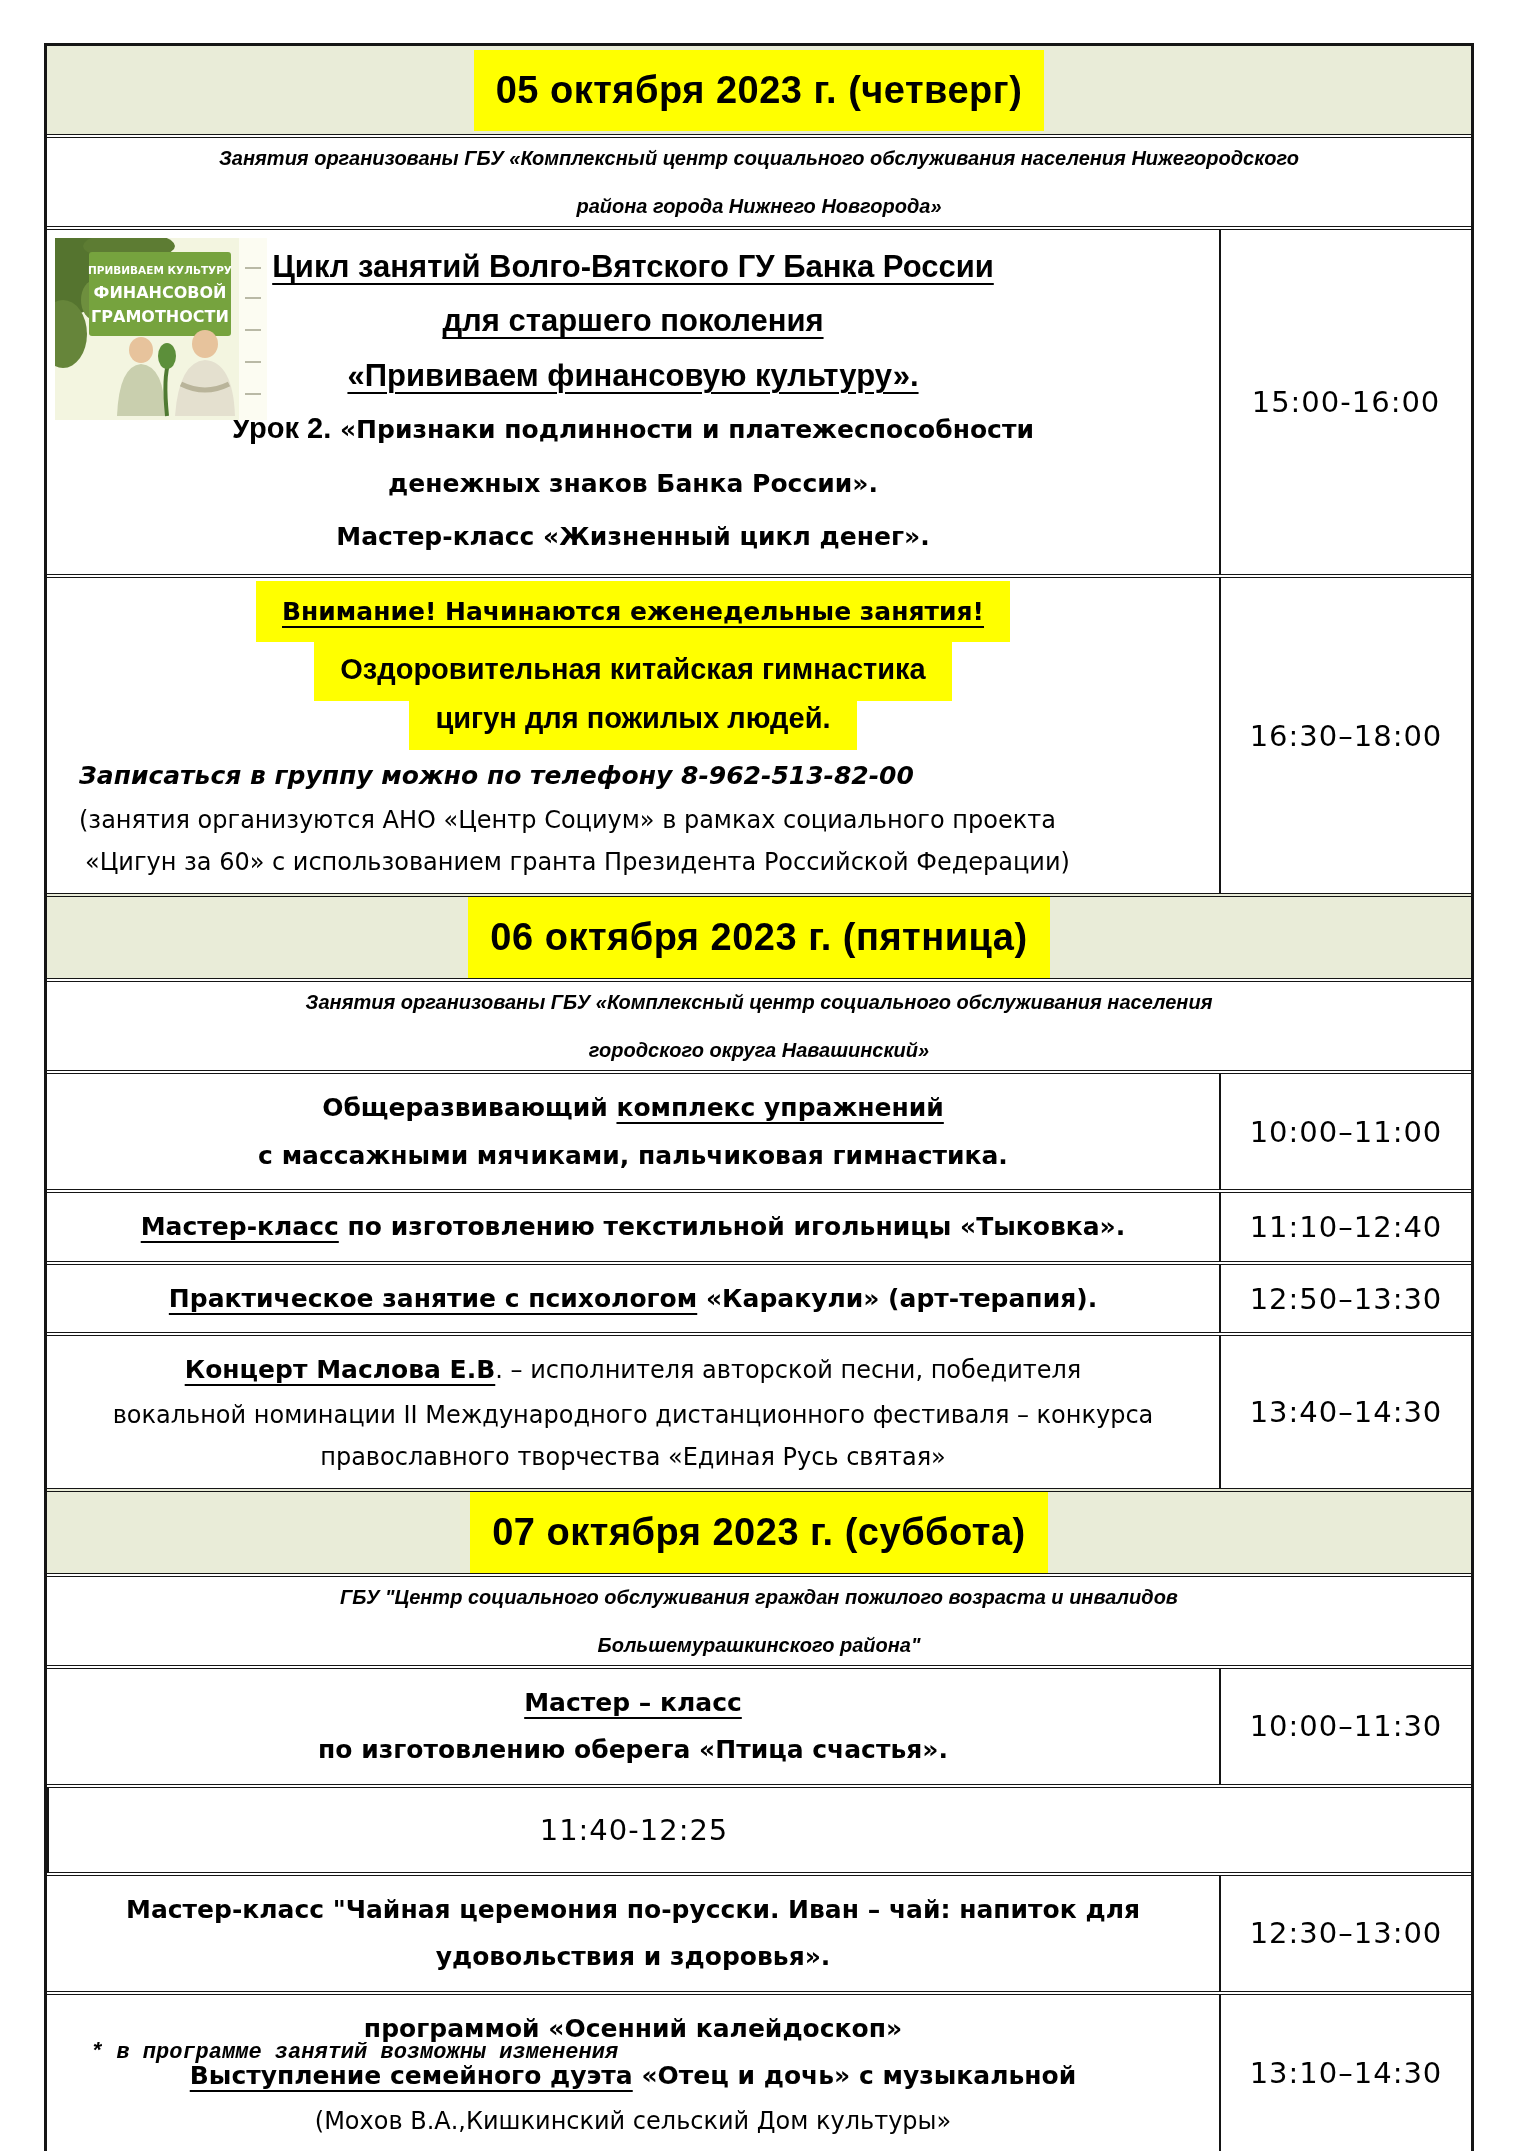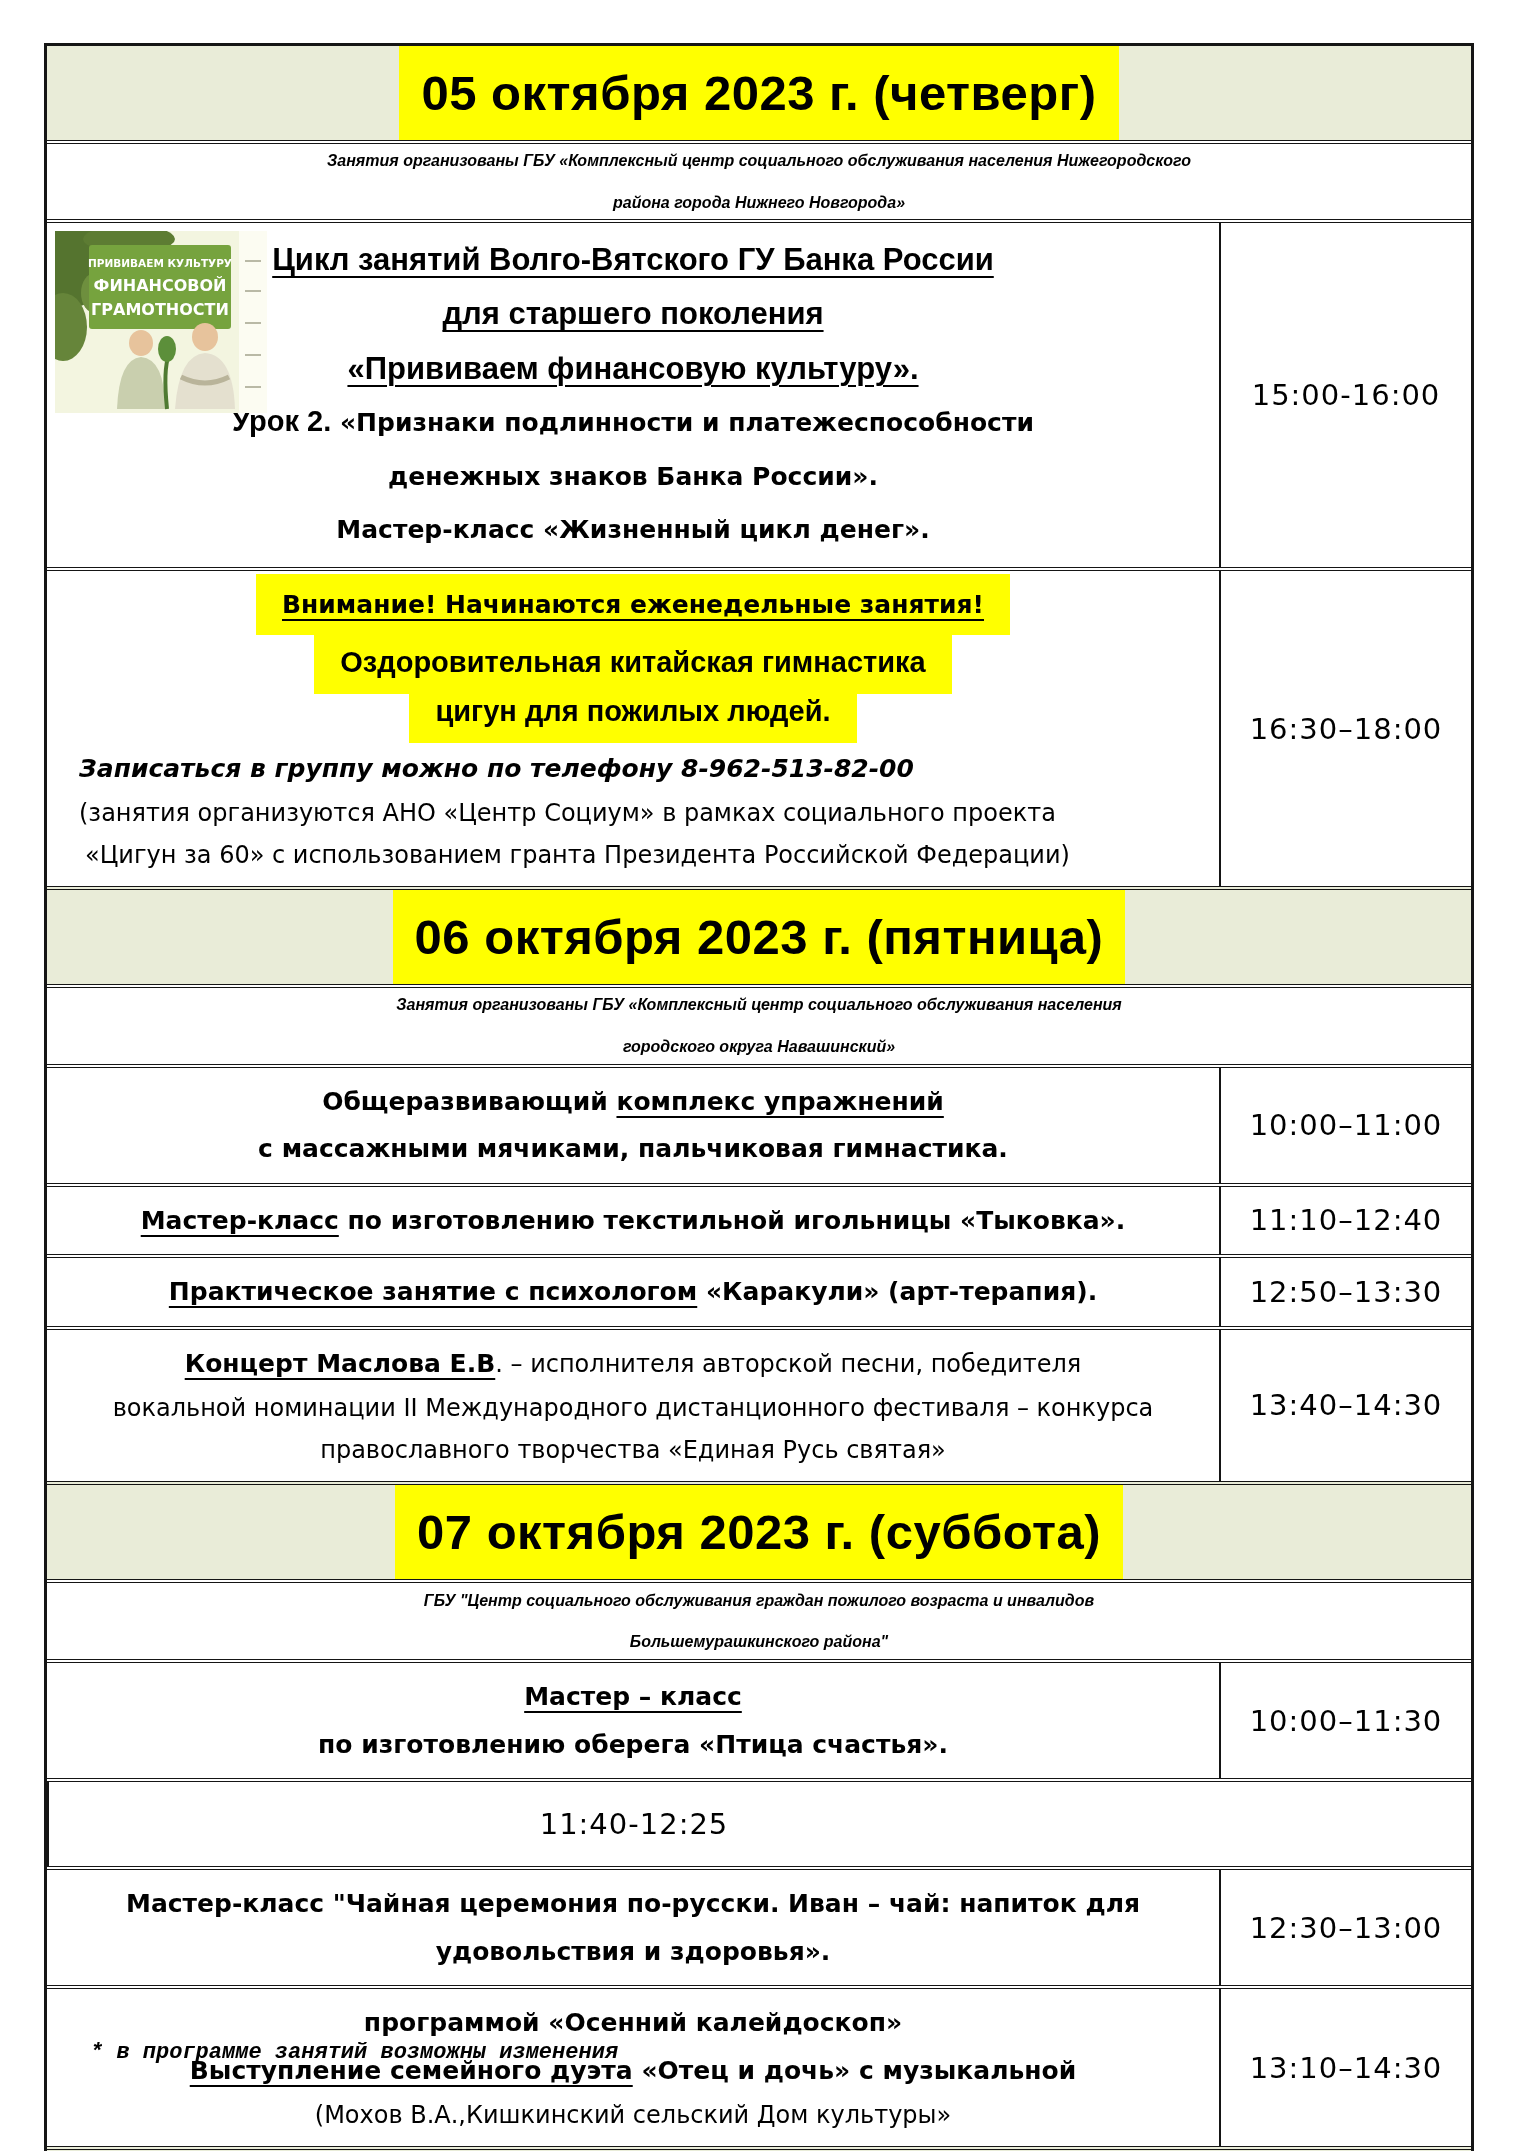--- a/index.html
+++ b/index.html
@@ -13,30 +13,30 @@
   }
   .row{border-top:4px double #151515;}
   .row:first-child{border-top:none;}
 
   
   .day-header{
     background:#e9ecd8;display:flex;justify-content:center;align-items:center;
     min-height:88px;
   }
   .day-header .hl-date{
-    background:#ffff00;font-weight:bold;font-size:49px;
+    background:#ffff00;font-weight:bold;font-size:38px;
     font-family:"Liberation Sans",sans-serif;padding:19px 22px;letter-spacing:.5px;
   }
   .day-header.small{min-height:62px;}
   .day-header.small .hl-date{font-size:31px;padding:6px 18px;}
 
   
   .organizer{
     display:flex;flex-direction:column;justify-content:center;align-items:center;
-    text-align:center;font-style:italic;font-weight:bold;font-size:16px;
+    text-align:center;font-style:italic;font-weight:bold;font-size:20px;
     line-height:1.6;min-height:60px;padding:4px 30px;gap:16px;
   }
 
   
   .event{display:grid;grid-template-columns:1fr 252px;}
   .event .content{
     position:relative;display:flex;flex-direction:column;justify-content:center;
     align-items:center;text-align:center;padding:10px 18px;
   }
   .event .time-cell{

